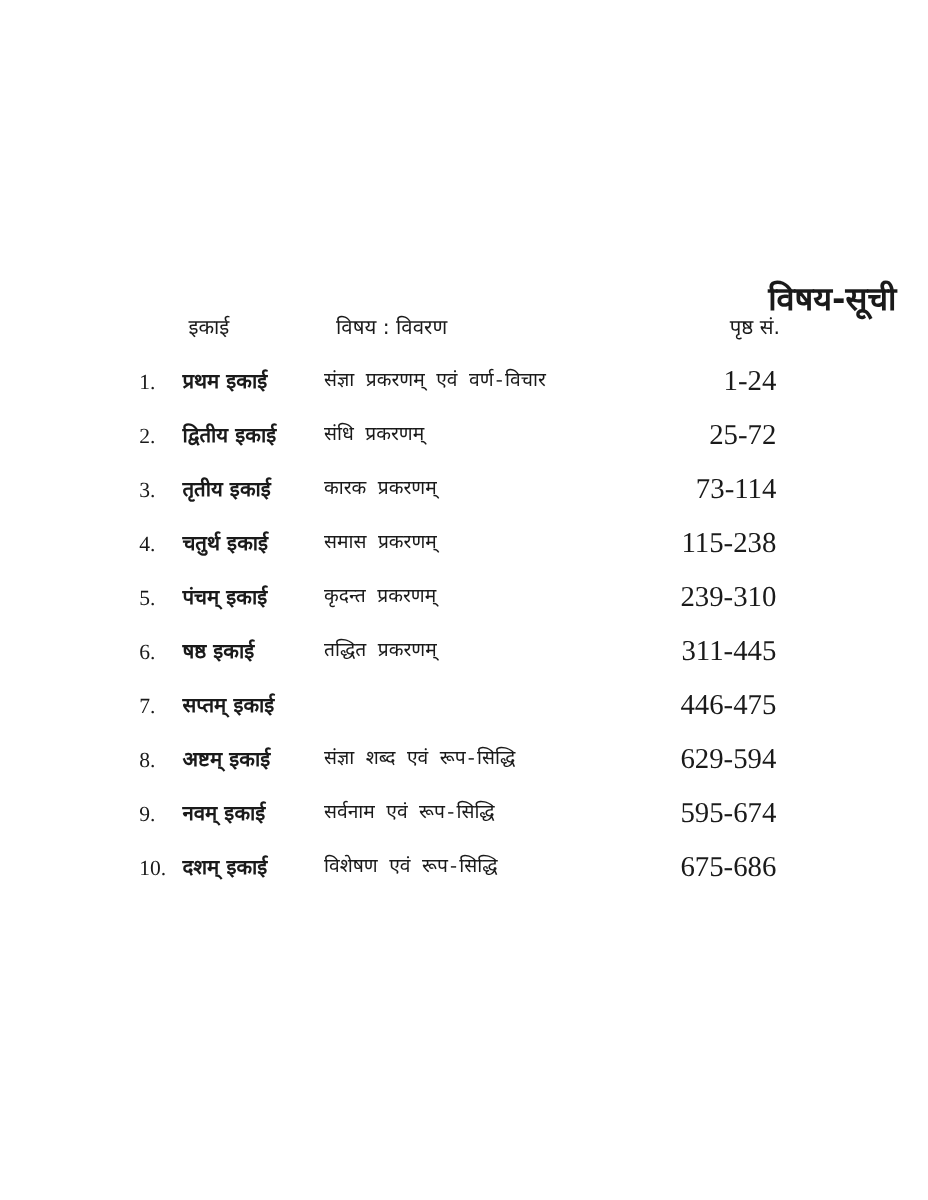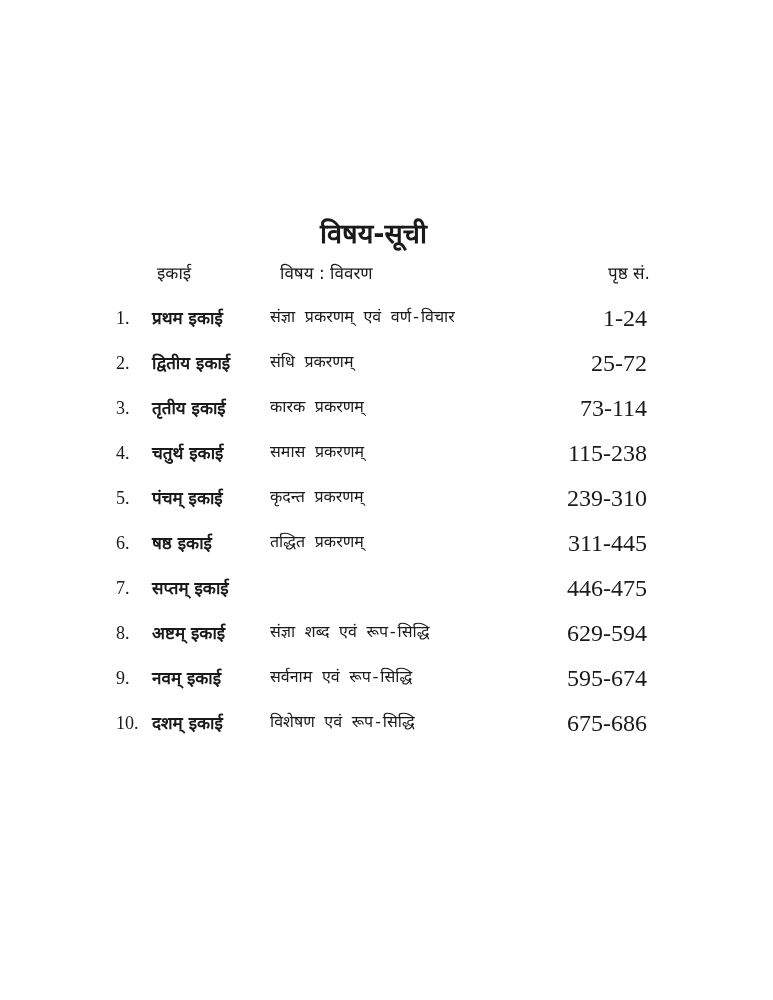--- a/index.html
+++ b/index.html
@@ -10,24 +10,24 @@
     body {
       width: 773px;
       height: 1000px;
       position: relative;
       overflow: hidden;
       color: #1a1a1a;
       font-family: "DejaVu Serif", "Liberation Serif", serif;
     }
     .page-title {
       position: absolute;
-      top: 196px;
+      top: 212px;
       left: 0;
       width: 747px;
-      text-align: center;
+      text-align: right;
       font-family: "DejaVu Sans", sans-serif;
       font-weight: bold;
       font-size: 27px;
       line-height: 40px;
     }
     .header-row {
       position: absolute;
       top: 258px;
       left: 0;
       width: 773px;

